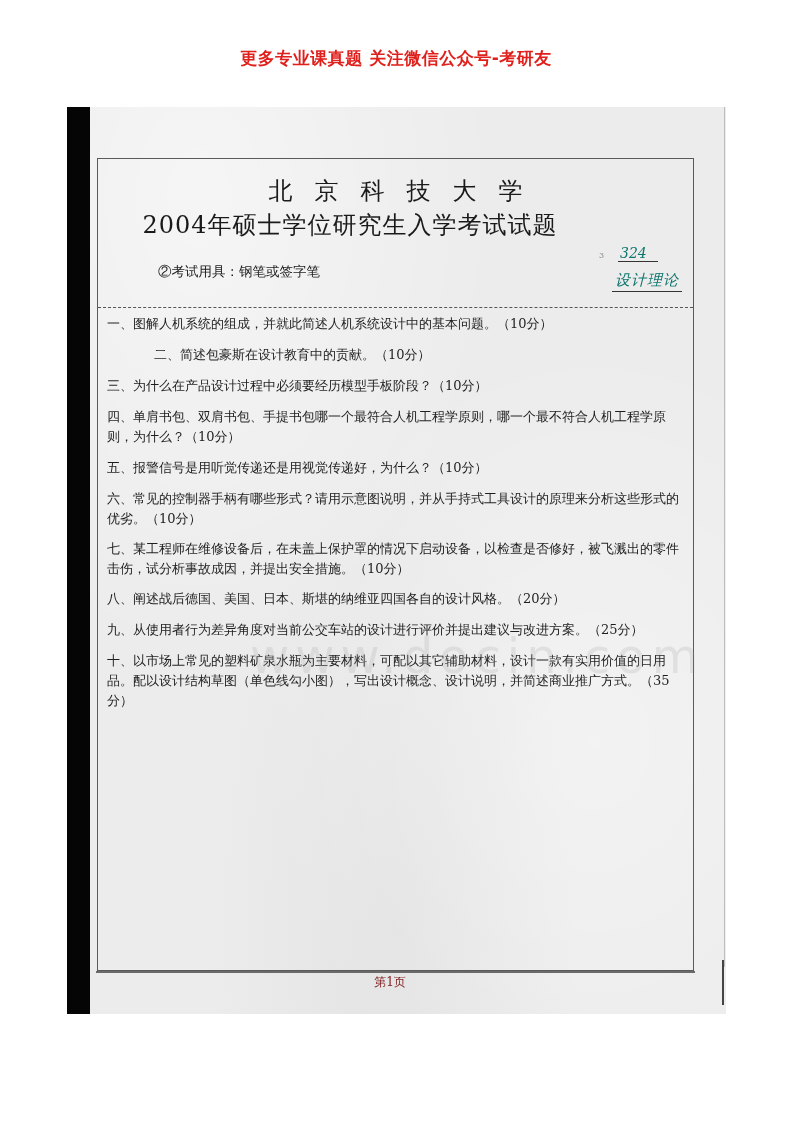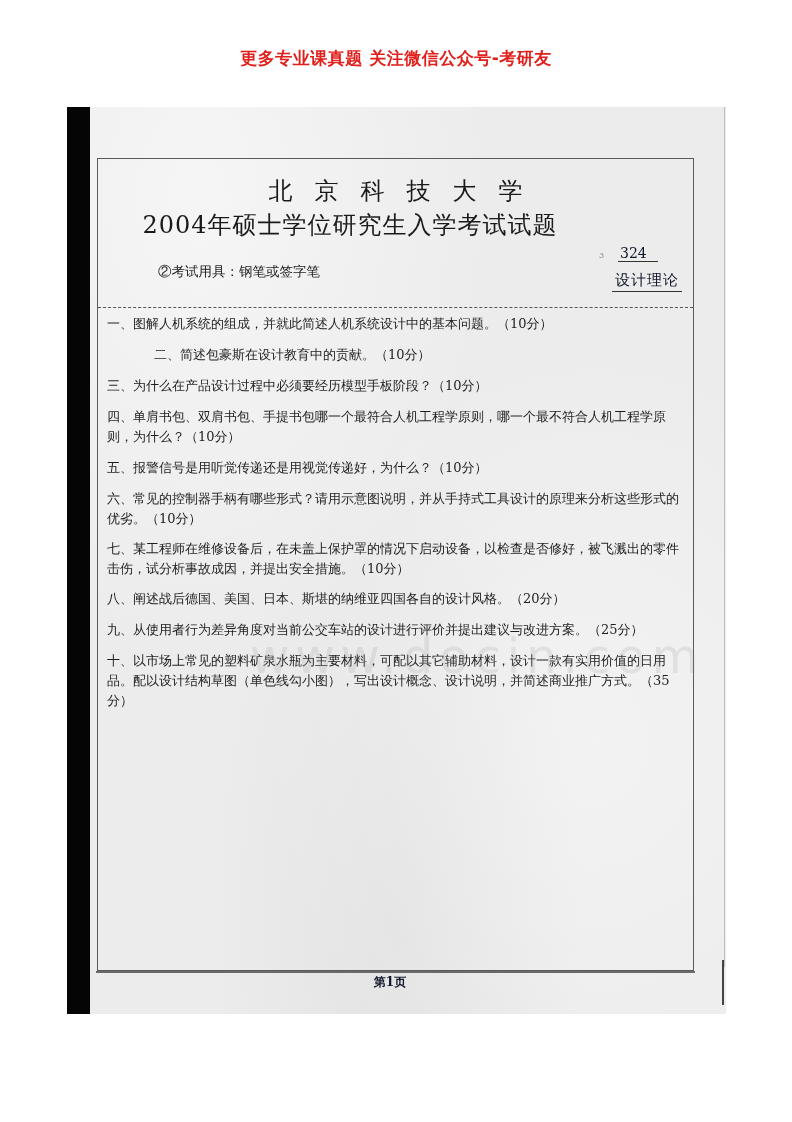--- a/index.html
+++ b/index.html
@@ -44,41 +44,41 @@
     .title {
       position: absolute; left: 97px; top: 209px; width: 506px; text-align: center;
       font-size: 24px; color: #1a1a1a; letter-spacing: 1px;
       font-family: "DejaVu Serif", serif;
     }
     .notes {
       position: absolute; left: 113px; top: 261px; font-size: 13.5px; color: #1e1e1e; line-height: 21px;
     }
     .notes .row2 { padding-left: 45px; }
     .hand {
-      position: absolute; font-family: "DejaVu Serif", serif; color: #0f172a;
+      position: absolute; font-family: "DejaVu Serif", serif; font-style: italic; color: #0f766e;
     }
     .hand-num { left: 620px; top: 245px; font-size: 14px; }
     .hand-num-line { position: absolute; left: 618px; top: 261px; width: 40px; height: 1px; background: #333; }
     .hand-dot { left: 599px; top: 251px; font-size: 8px; color: #888; font-style: normal; }
     .hand-subj { left: 615px; top: 271px; font-size: 15px; letter-spacing: 1px; }
     .hand-subj-line { position: absolute; left: 612px; top: 291px; width: 70px; height: 1px; background: #333; }
     .dashed {
       position: absolute; left: 98px; top: 307px; width: 595px; height: 0;
       border-top: 1px dashed #555;
     }
     .q {
       position: absolute; left: 107px; width: 582px; font-size: 13px; color: #1e1e1e; line-height: 20px;
     }
     .watermark {
       position: absolute; left: 250px; top: 628px; font-family: "DejaVu Sans", sans-serif;
       font-size: 48px; color: rgba(150,150,150,0.18); letter-spacing: 6px;
     }
     .page-no {
       position: absolute; left: 360px; top: 974px; width: 60px; text-align: center;
-      font-size: 12px; font-weight: bold; color: #0f172a;
+      font-size: 12px; font-weight: normal; color: #7f1d1d;
     }
   </style>
 </head>
 <body>
 
 <div class="banner">更多专业课真题 关注微信公众号-考研友</div>
 
 <div class="scan"></div>
 <div class="black-bar"></div>
 <div class="right-edge-top"></div>

